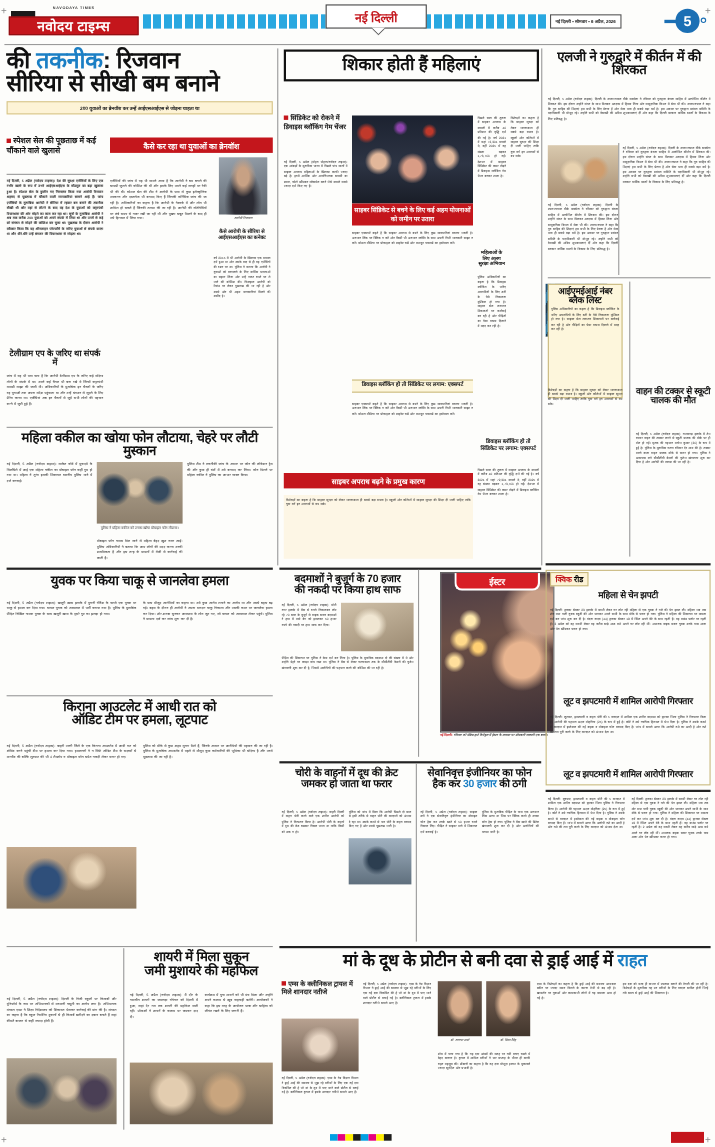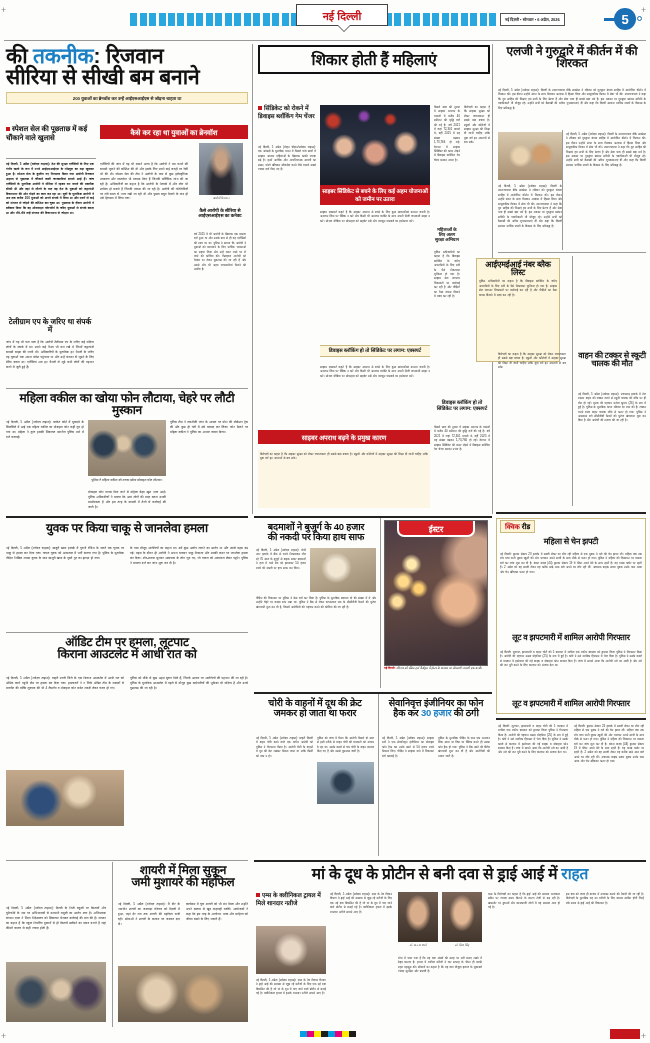--- a/index.html
+++ b/index.html
@@ -275,20 +275,27 @@
 </style>
 </head>
 <body>
 
 <div class="page">
 
   <div class="masthead">
     <span class="crop-mark" style="left:1px;top:6px;">+</span>
     <span class="crop-mark" style="left:641px;top:6px;">+</span>
 
+    <div class="logo-wrap">
+      <div class="logo-corner"></div>
+      <div class="logo-kicker">NAVODAYA TIMES</div>
+      <div class="logo-box">
+        <span>नवोदय टाइम्स</span>
+      </div>
+    </div>
 
     <div class="bar-stripes stripes-left"></div>
     <div class="bar-stripes stripes-right"></div>
 
     <div class="city-tab">
       <span>नई दिल्ली</span>
     </div>
 
     <div class="date-box">
       <span>नई दिल्ली • सोमवार • 6 अप्रैल, 2026</span>
@@ -368,22 +375,22 @@
   <div class="body-text" style="position:absolute;left:6px;top:546px;width:118px;height:82px;">
     <span>नई दिल्ली, 5 अप्रैल (नवोदय टाइम्स): खजूरी खास इलाके में पुरानी रंजिश के चलते एक युवक पर चाकू से हमला कर दिया गया। घायल युवक को अस्पताल में भर्ती कराया गया है। पुलिस के मुताबिक पीड़ित निखिल नामक युवक के साथ खजूरी खास के दूसरे गुट का झगड़ा हो गया।</span>
   </div>
   <div class="body-text" style="position:absolute;left:130px;top:546px;width:118px;height:82px;">
     <span>के पास मौजूद आरोपियों का कहना था। उसे कुछ आरोप लगाने का आरोप था और उससे बहस बढ़ गई। बहस के दौरान ही आरोपी ने अपना धारदार चाकू निकाला और उसकी कमर पर जानलेवा हमला कर दिया। शोर-शराबा सुनकर आसपास के लोग जुट गए, जो घायल को अस्पताल लेकर पहुंचे। पुलिस ने मामला दर्ज कर जांच शुरू कर दी है।</span>
   </div>
 
   <div class="hline" style="left:6px;top:632px;width:242px;"></div>
 
   <div style="position:absolute;left:6px;top:636px;width:242px;">
+    <div class="hl hl-md center">किराना आउटलेट में आधी रात को</div>
     <div class="hl hl-md center">ऑडिट टीम पर हमला, लूटपाट</div>
-    <div class="hl hl-md center">किराना आउटलेट में आधी रात को</div>
   </div>
   <div class="body-text" style="position:absolute;left:6px;top:676px;width:118px;height:180px;">
     <span>नई दिल्ली, 5 अप्रैल (नवोदय टाइम्स): बाहरी उत्तरी जिले के एक किराना आउटलेट में आधी रात को ऑडिट करने पहुंची टीम पर हमला कर दिया गया। हमलावरों ने न सिर्फ ऑडिट टीम के सदस्यों से मारपीट की बल्कि लूटपाट की भी 4 लैपटॉप व मोबाइल फोन समेत नकदी लेकर फरार हो गए।</span>
   </div>
   <div class="body-text" style="position:absolute;left:130px;top:676px;width:118px;height:180px;">
     <span>पुलिस को मौके से कुछ अहम सुराग मिले हैं, जिनके आधार पर आरोपियों की पहचान की जा रही है। पुलिस के मुताबिक आउटलेट में पहले से मौजूद कुछ कर्मचारियों की भूमिका भी संदिग्ध है और उनसे पूछताछ की जा रही है।</span>
   </div>
   <div class="photo img-shop" style="left:6px;top:770px;width:118px;height:56px;"></div>
 
   <div class="hline" style="left:6px;top:860px;width:242px;"></div>
@@ -470,21 +477,21 @@
   <div class="body-text tiny" style="position:absolute;left:566px;top:132px;width:80px;height:115px;">
     <span>नई दिल्ली, 5 अप्रैल (नवोदय टाइम्स): दिल्ली के उपराज्यपाल वीके सक्सेना ने रविवार को गुरुद्वारा बंगला साहिब में आयोजित कीर्तन में शिरकत की। इस दौरान उन्होंने संगत के साथ मिलकर अरदास में हिस्सा लिया और सामुदायिक किचन में सेवा भी की। उपराज्यपाल ने कहा कि गुरु साहिब की शिक्षाएं हम सभी के लिए प्रेरणा हैं और सेवा भाव ही सबसे बड़ा धर्म है। इस अवसर पर गुरुद्वारा प्रबंधन समिति के पदाधिकारी भी मौजूद रहे। उन्होंने सभी को वैसाखी की अग्रिम शुभकामनाएं दीं और कहा कि दिल्ली सरकार धार्मिक स्थलों के विकास के लिए प्रतिबद्ध है।</span>
   </div>
   <div class="body-text tiny" style="position:absolute;left:498px;top:184px;width:64px;height:62px;">
     <span>नई दिल्ली, 5 अप्रैल (नवोदय टाइम्स): दिल्ली के उपराज्यपाल वीके सक्सेना ने रविवार को गुरुद्वारा बंगला साहिब में आयोजित कीर्तन में शिरकत की। इस दौरान उन्होंने संगत के साथ मिलकर अरदास में हिस्सा लिया और सामुदायिक किचन में सेवा भी की। उपराज्यपाल ने कहा कि गुरु साहिब की शिक्षाएं हम सभी के लिए प्रेरणा हैं और सेवा भाव ही सबसे बड़ा धर्म है। इस अवसर पर गुरुद्वारा प्रबंधन समिति के पदाधिकारी भी मौजूद रहे। उन्होंने सभी को वैसाखी की अग्रिम शुभकामनाएं दीं और कहा कि दिल्ली सरकार धार्मिक स्थलों के विकास के लिए प्रतिबद्ध है।</span>
   </div>
 
   <div class="vline" style="left:562px;top:130px;height:120px;"></div>
   <div class="hline" style="left:498px;top:252px;width:148px;"></div>
 
-  <div style="position:absolute;left:476px;top:258px;width:84px;background:#fdf6dc;border:1px solid #c9b97e;padding:2px;">
+  <div style="position:absolute;left:498px;top:258px;width:68px;background:#fdf6dc;border:1px solid #c9b97e;padding:2px;">
     <div class="hl hl-xs center">आईएमईआई नंबर ब्लैक लिस्ट</div>
     <div class="body-text tiny" style="height:80px;margin-top:2px;">
       <span>पुलिस अधिकारियों का कहना है कि डिवाइस ब्लॉकिंग के जरिए अपराधियों के लिए ठगी के पैसे निकालना मुश्किल हो गया है। साइबर सेल लगातार शिकायतों पर कार्रवाई कर रही है और पीड़ितों का पैसा वापस दिलाने में मदद कर रही है।</span>
     </div>
   </div>
 
   <div class="vline" style="left:572px;top:256px;height:250px;"></div>
   <div style="position:absolute;left:578px;top:352px;width:68px;">
     <div class="hl hl-xs center">वाहन की टक्कर से स्कूटी चालक की मौत</div>
   </div>
@@ -492,33 +499,33 @@
     <span>नई दिल्ली, 5 अप्रैल (नवोदय टाइम्स): नजफगढ़ इलाके में तेज रफ्तार वाहन की टक्कर लगने से स्कूटी चालक की मौके पर ही मौत हो गई। मृतक की पहचान मनोज कुमार (26) के रूप में हुई है। पुलिस के मुताबिक घटना रविवार देर शाम की है। टक्कर मारने वाला वाहन चालक मौके से फरार हो गया। पुलिस ने आसपास लगे सीसीटीवी कैमरों की फुटेज खंगालना शुरू कर दिया है और आरोपी की तलाश की जा रही है।</span>
   </div>
   <div class="body-text tiny" style="position:absolute;left:498px;top:352px;width:68px;height:155px;">
     <span>विशेषज्ञों का कहना है कि साइबर सुरक्षा को लेकर जागरूकता ही सबसे बड़ा बचाव है। स्कूलों और कॉलेजों में साइबर सुरक्षा की शिक्षा दी जानी चाहिए ताकि युवा वर्ग इन अपराधों से बच सके।</span>
   </div>
 
   <div class="thick-hline" style="left:496px;top:512px;width:150px;"></div>
 
   <div class="thick-hline" style="left:254px;top:516px;width:238px;"></div>
   <div style="position:absolute;left:256px;top:522px;width:120px;">
-    <div class="hl hl-sm center">बदमाशों ने बुजुर्ग के 40 हजार</div>
+    <div class="hl hl-sm center">बदमाशों ने बुजुर्ग के 70 हजार</div>
     <div class="hl hl-sm center">की नकदी पर किया हाथ साफ</div>
   </div>
   <div class="photo img-jewel" style="left:310px;top:548px;width:66px;height:44px;"></div>
   <div class="body-text tiny" style="position:absolute;left:256px;top:548px;width:50px;height:46px;">
     <span>नई दिल्ली, 5 अप्रैल (नवोदय टाइम्स): मोती नगर इलाके में बैंक से रुपये निकालकर लौट रहे 70 साल के बुजुर्ग से बाइक सवार बदमाशों ने हाथ में थामे बैग को झपटकर 50 हजार रुपये की नकदी पर हाथ साफ कर दिया।</span>
   </div>
   <div class="body-text tiny" style="position:absolute;left:256px;top:596px;width:120px;height:90px;">
     <span>पीड़ित की शिकायत पर पुलिस ने केस दर्ज कर लिया है। पुलिस के मुताबिक बदमाश दो की संख्या में थे और उन्होंने चेहरे पर कपड़ा बांध रखा था। पुलिस ने बैंक से लेकर घटनास्थल तक के सीसीटीवी कैमरों की फुटेज खंगालनी शुरू कर दी है, जिसमें आरोपियों की पहचान करने की कोशिश की जा रही है।</span>
   </div>
 
   <div class="vline" style="left:380px;top:518px;height:170px;"></div>
-  <div style="position:absolute;left:384px;top:520px;width:104px;">
+  <div style="position:absolute;left:400px;top:520px;width:104px;">
     <div class="photo img-easter" style="position:relative;left:0;top:0;width:104px;height:146px;border:1px solid #666;">
       <div class="easter-tab">
         <span>ईस्टर</span>
       </div>
     </div>
     <div style="font-size:3px;line-height:1.3;padding-top:1px;">
       <b style="color:#c4161c;">नई दिल्ली:</b>
       <i>रविवार को सेक्रेड हार्ट कैथेड्रल में ईस्टर के अवसर पर मोमबत्ती जलाती एक बच्ची।</i>
     </div>
   </div>

